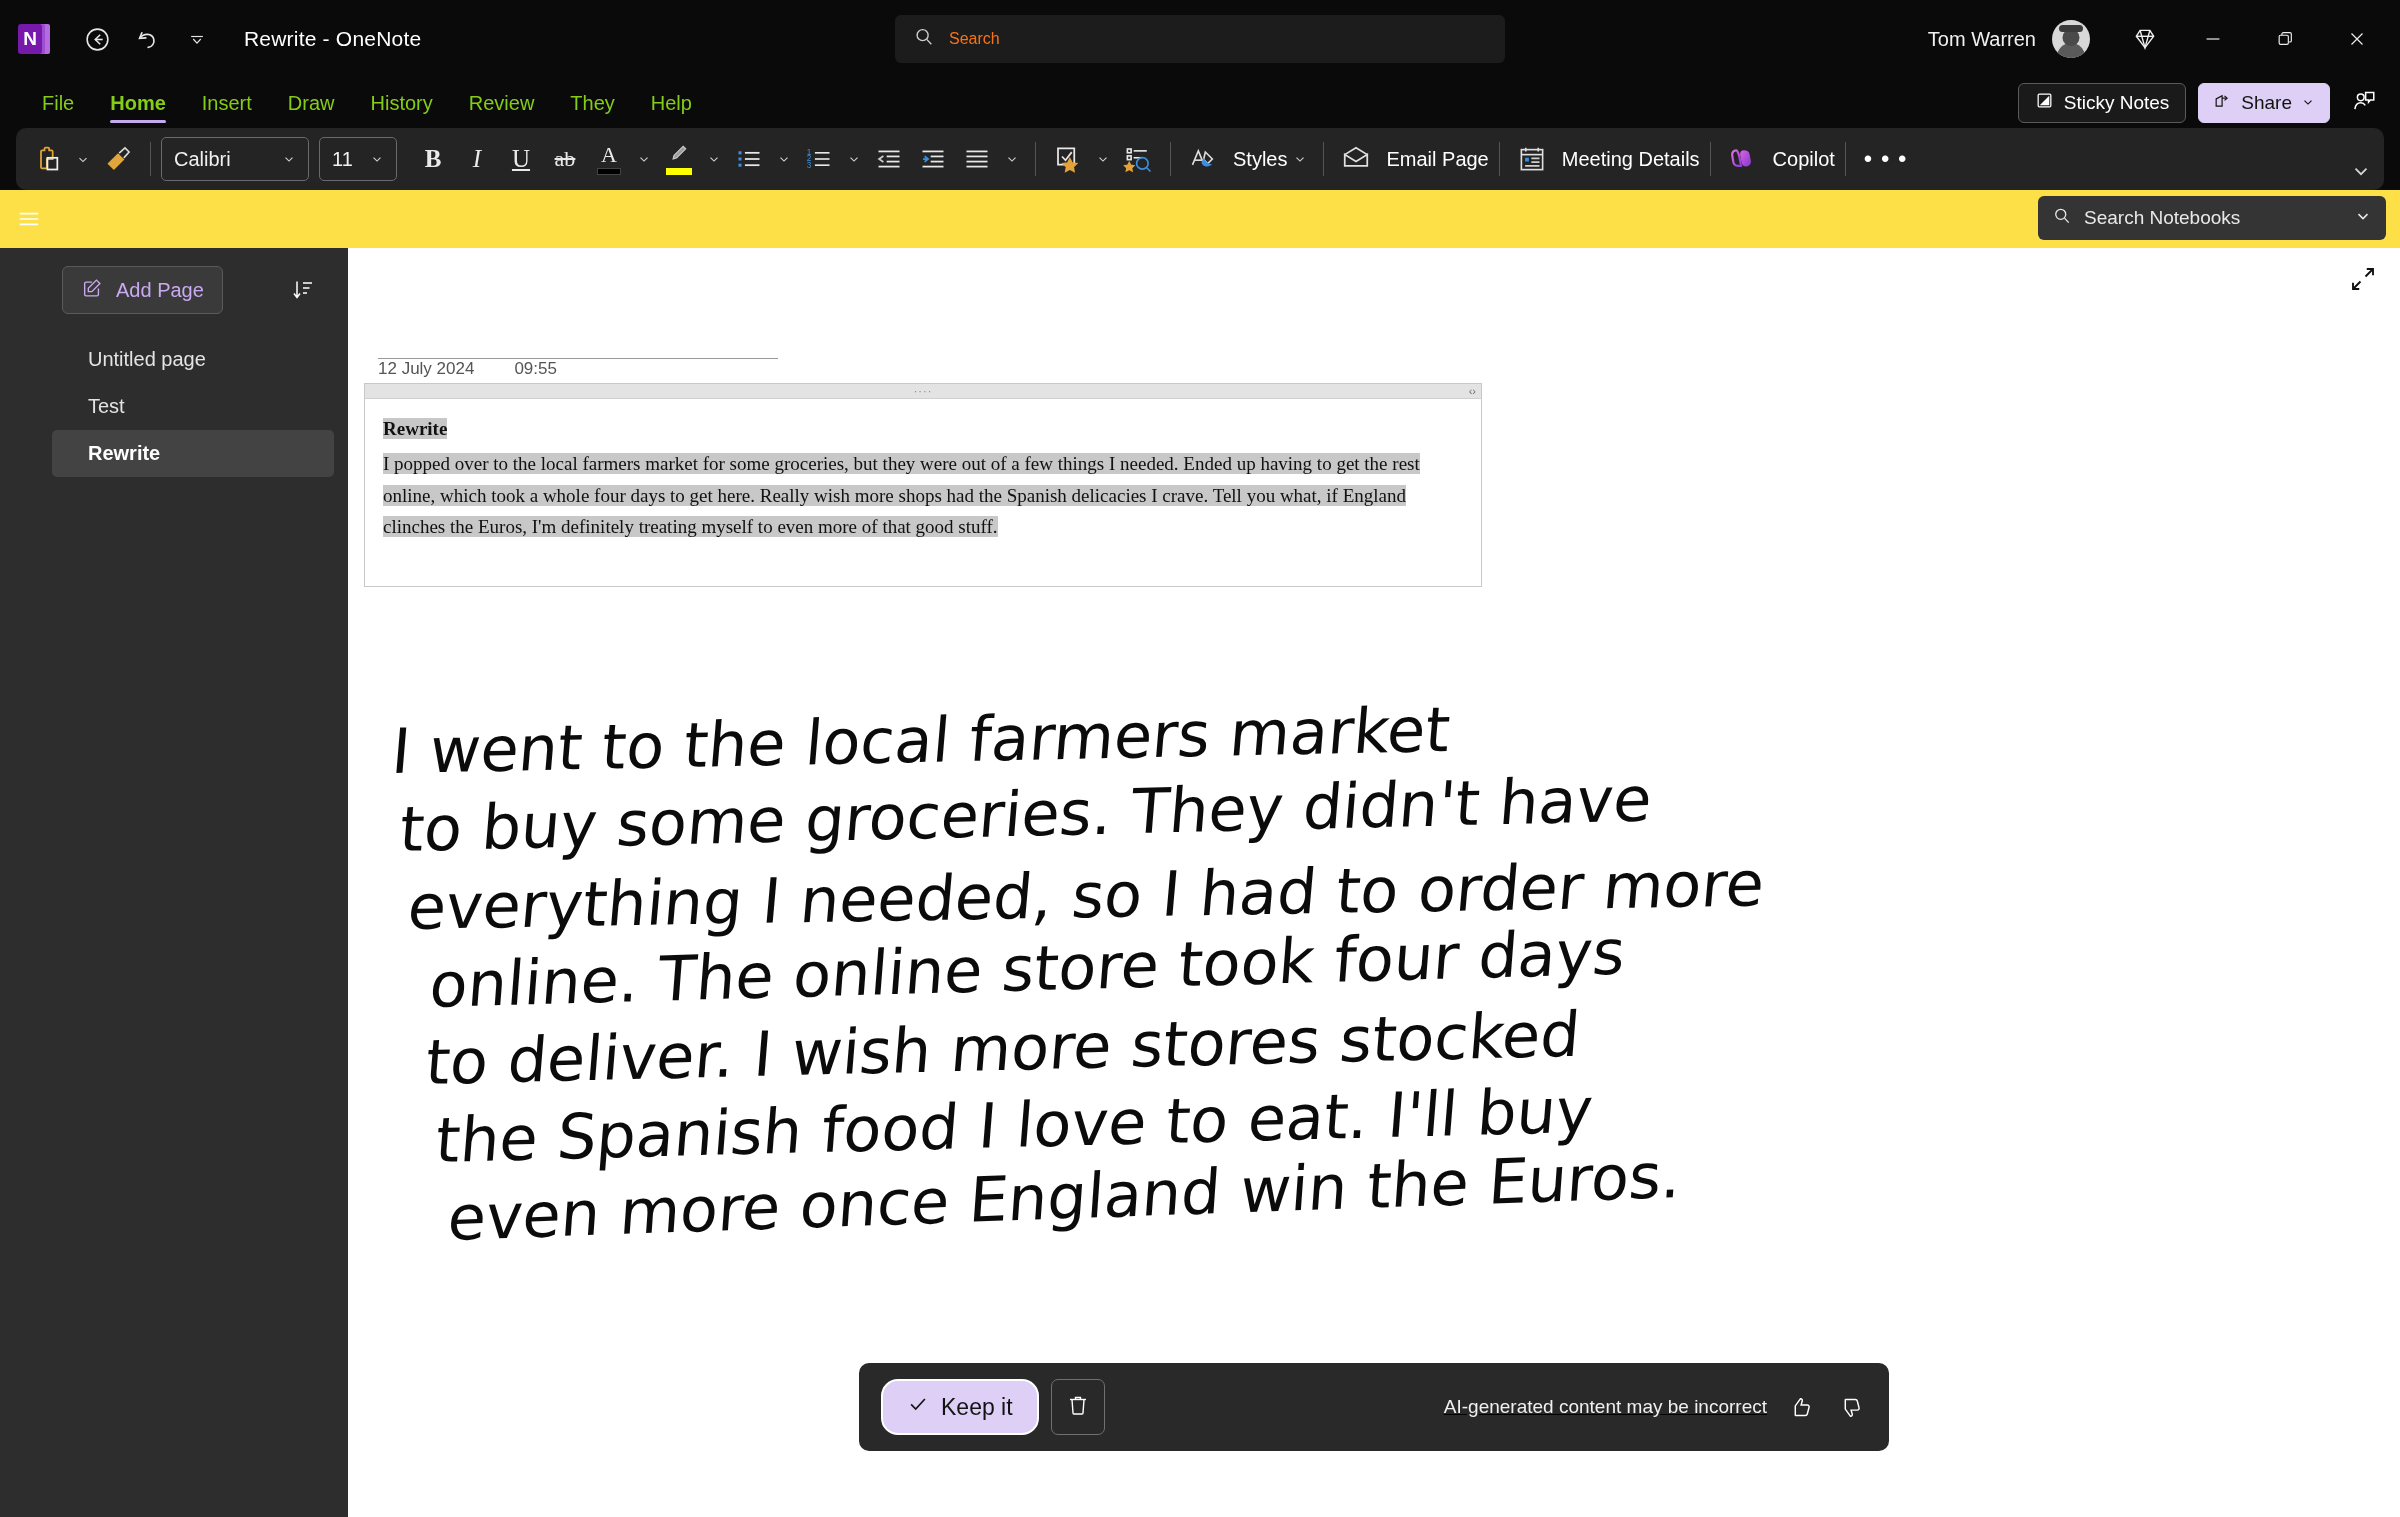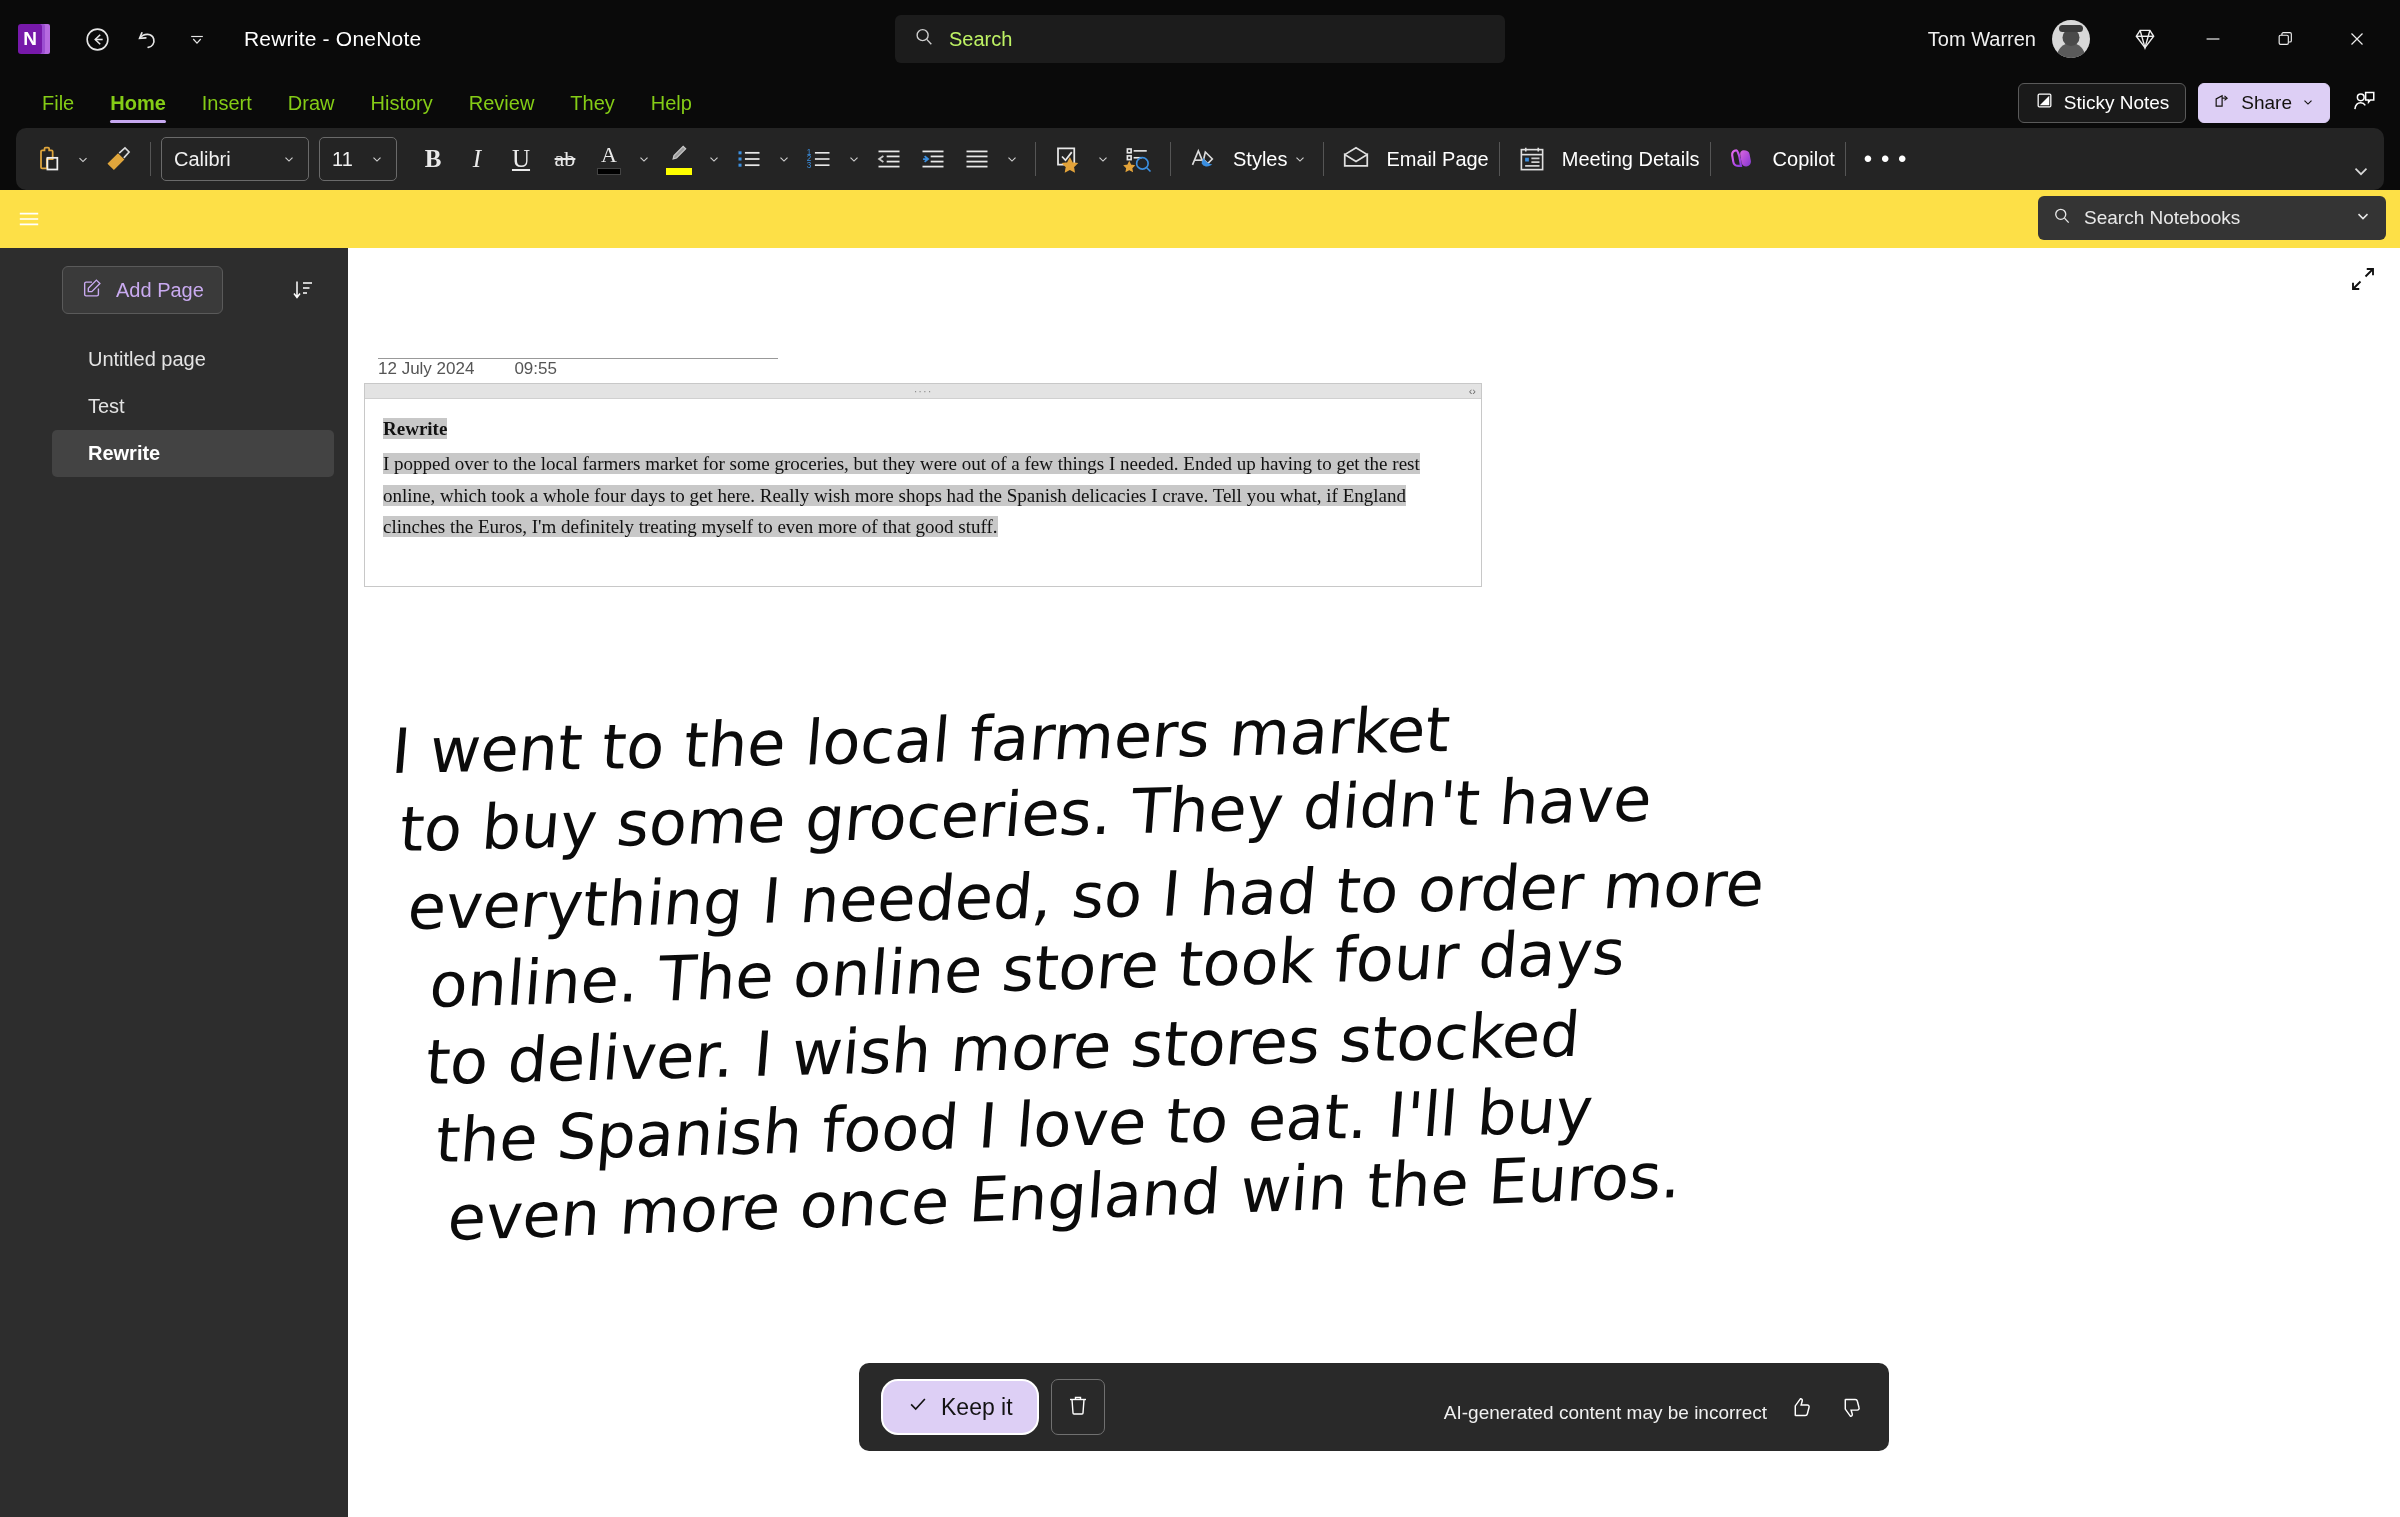--- a/index.html
+++ b/index.html
@@ -31,21 +31,21 @@
     color: #e6e6e6; cursor: default;
   }
   .tb-icon svg { display: block; }
   .tb-title { color: #ffffff; font-size: 21px; margin-left: 22px; letter-spacing: .2px; white-space: nowrap; }
 
   .search-wrap { position: absolute; left: 50%; transform: translateX(-50%); top: 15px; }
   .searchbox {
     width: 610px; height: 48px; background: #1c1c1c; border-radius: 6px;
     display: flex; align-items: center; padding: 0 18px; gap: 14px;
   }
-  .searchbox .sb-text { color: #bef264; font-size: 20px; }
+  .searchbox .sb-text { color: #f97316; font-size: 16px; }
 
   .tb-right { margin-left: auto; display: flex; align-items: center; padding-right: 8px; gap: 2px; }
   .user-name { color: #f0f0f0; font-size: 20px; margin-right: 14px; }
   .avatar {
     width: 38px; height: 38px; border-radius: 50%; overflow: hidden; margin-right: 22px;
     background: #d8d8d8; position: relative;
   }
   .avatar .head { position: absolute; left: 50%; top: 9px; transform: translateX(-50%); width: 17px; height: 17px; border-radius: 50%; background: #4a4a4a; }
   .avatar .body { position: absolute; left: 50%; bottom: -3px; transform: translateX(-50%); width: 28px; height: 18px; border-radius: 14px 14px 0 0; background: #5a5a5a; }
   .avatar .hat { position: absolute; left: 50%; top: 5px; transform: translateX(-50%); width: 24px; height: 7px; border-radius: 4px; background: #3a3a3a; }
@@ -193,21 +193,21 @@
   }
   .keepit {
     height: 56px; background: #ddcff5; border: 2px solid #ffffff; border-radius: 17px;
     display: flex; align-items: center; gap: 12px; padding: 0 24px;
     color: #131313; font-size: 23px;
   }
   .trash-btn {
     width: 54px; height: 56px; border: 1px solid #707070; border-radius: 7px;
     display: flex; align-items: center; justify-content: center; color: #ffffff;
   }
-  .ai-right { margin-left: auto; display: flex; align-items: flex-end; gap: 16px; }
+  .ai-right { margin-left: auto; display: flex; align-items: center; gap: 16px; text-decoration: underline; }
   .ai-note { color: #f0f0f0; font-size: 19px; }
   .thumb { width: 34px; height: 34px; display: flex; align-items: center; justify-content: center; color: #ffffff; }
 </style>
 </head>
 <body>
 
 <div class="app">
 
   <div class="titlebar">
     <div class="tb-left">

